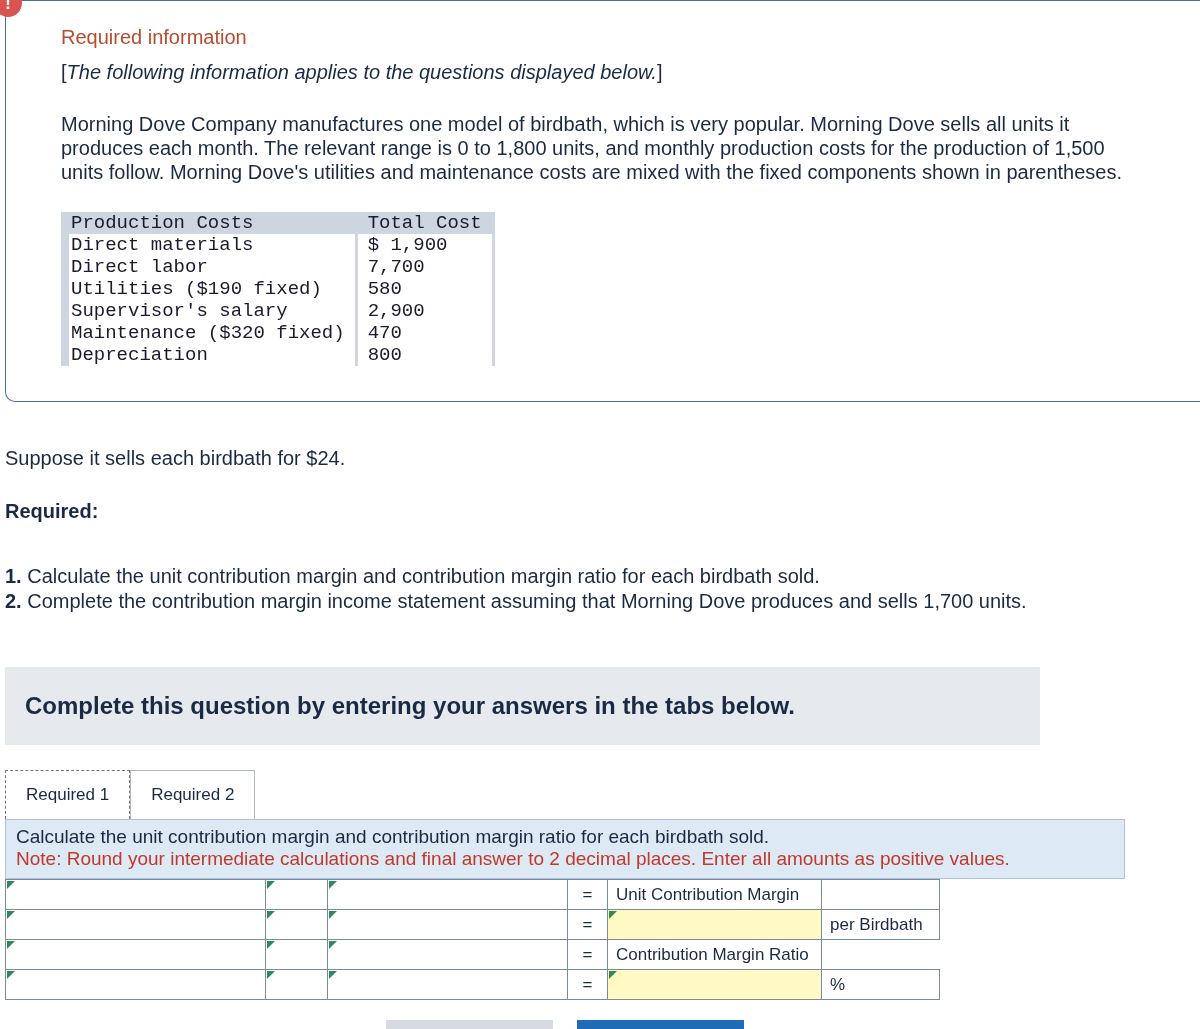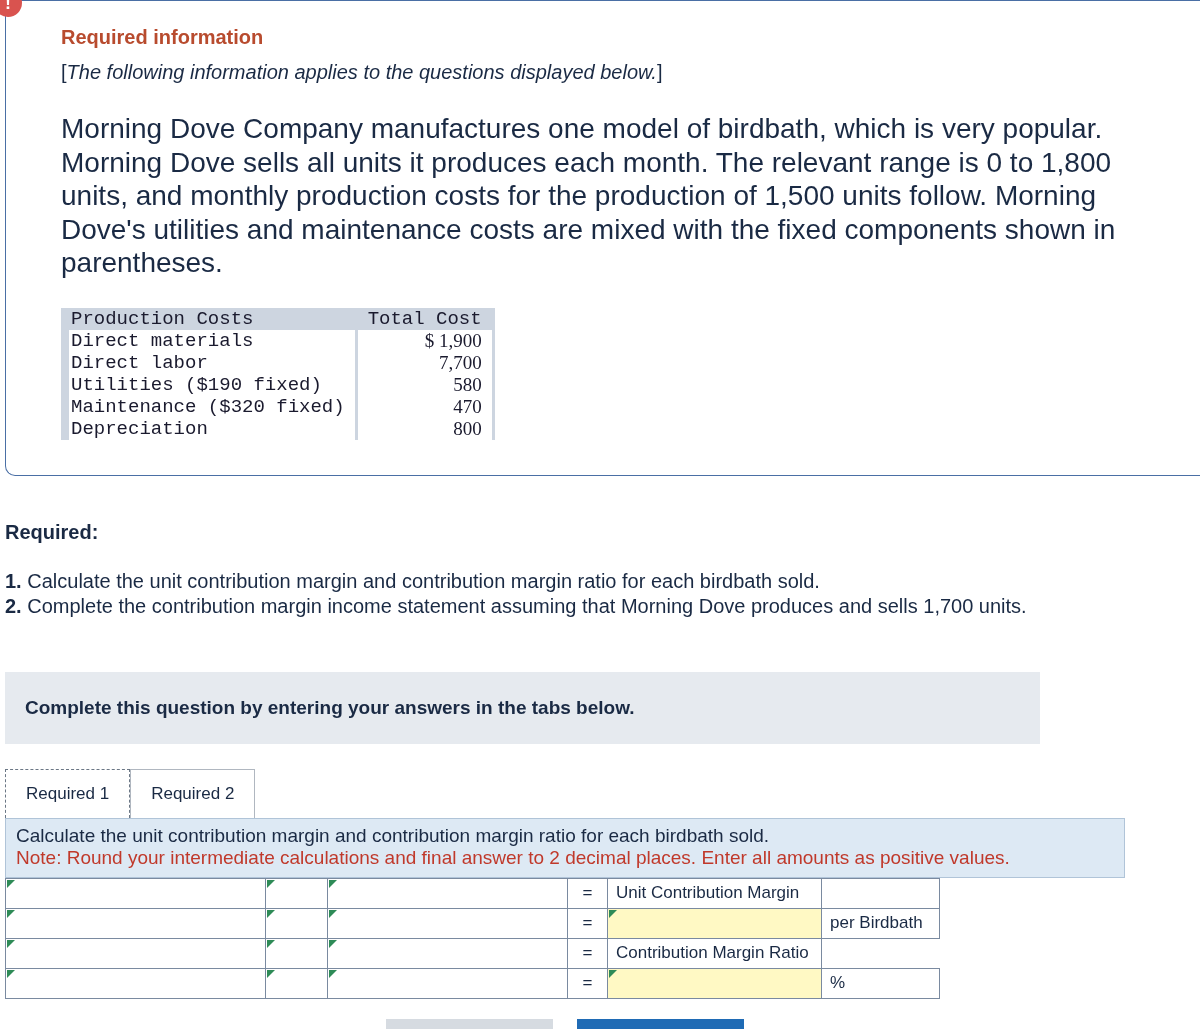--- a/index.html
+++ b/index.html
@@ -28,32 +28,32 @@
     border-radius: 50%;
     color: #fff;
     display: flex;
     align-items: center;
     justify-content: center;
     font-weight: bold;
     font-size: 18px;
   }
   .req-info-title {
     color: #b84b2e;
-    font-weight: bold;
+    font-weight: normal;
     font-size: 20px;
     margin-bottom: 12px;
   }
   .italic-line {
     font-style: italic;
     font-size: 20px;
     margin-bottom: 28px;
     color: #1a2a44;
   }
   .body-text {
-    font-size: 28px;
+    font-size: 20px;
     line-height: 1.2;
     color: #1a2a44;
     margin-bottom: 28px;
   }
   .cost-table {
     font-family: "Courier New", Courier, monospace;
     font-size: 19px;
     border-collapse: collapse;
     padding-left: 24px;
   }
@@ -65,39 +65,37 @@
     padding: 0 10px;
   }
   .cost-table th.tc {
     text-align: right;
   }
   .cost-table td {
     padding: 0 10px;
     border-right: 3px solid #cdd5e0;
   }
   .cost-table td.tc {
-    text-align: right;
-    font-family: Liberation Serif, serif;
   }
   .cost-table td.lbl {
     background: linear-gradient(to right, #cdd5e0 0 8px, transparent 8px);
     padding-left: 10px;
   }
   .question-area {
     padding: 0 5px;
   }
   .suppose { font-size: 20px; margin-bottom: 30px; color:#1a2a44;}
-  .required-hdr { font-size: 20px; font-weight: bold; margin-bottom: 25px; color:#1a2a44;}
+  .required-hdr { font-size: 20px; font-weight: bold; margin-bottom: 41px; color:#1a2a44;}
   .req-list { font-size: 20px; color:#1a2a44; line-height: 1.25; margin-bottom: 53px;}
   .req-list .num { font-weight: bold; }
   .instruction-bar {
     background: #e6eaef;
     padding: 25px 20px;
     font-weight: bold;
-    font-size: 19px;
+    font-size: 24px;
     color:#1a2a44;
     margin: 0 5px 0 5px;
     width: 1035px;
   }
   .tabs {
     display: flex;
     margin: 25px 0 0 5px;
   }
   .tab {
     border: 1px solid #b0b7c0;
@@ -211,32 +209,37 @@
         </tr>
     <tr>
           <td class="lbl">Direct labor</td>
           <td class="tc">7,700</td>
         </tr>
     <tr>
           <td class="lbl">Utilities ($190 fixed)</td>
           <td class="tc">580</td>
         </tr>
     <tr>
+          <td class="lbl">Supervisor's salary</td>
+          <td class="tc">2,900</td>
+        </tr>
+    <tr>
           <td class="lbl">Maintenance ($320 fixed)</td>
           <td class="tc">470</td>
         </tr>
     <tr>
           <td class="lbl">Depreciation</td>
           <td class="tc">800</td>
         </tr>
   </tbody>
     </table>
 </div>
 
 <div class="question-area">
+  <div class="suppose">Suppose it sells each birdbath for $24.</div>
   <div class="required-hdr">Required:</div>
   <div class="req-list">
     <div><span class="num">1.</span><span> Calculate the unit contribution margin and contribution margin ratio for each birdbath sold.</span></div>
     <div><span class="num">2.</span><span> Complete the contribution margin income statement assuming that Morning Dove produces and sells 1,700 units.</span></div>
   </div>
 </div>
 
 <div class="instruction-bar">Complete this question by entering your answers in the tabs below.</div>
 
 <div class="tabs">

